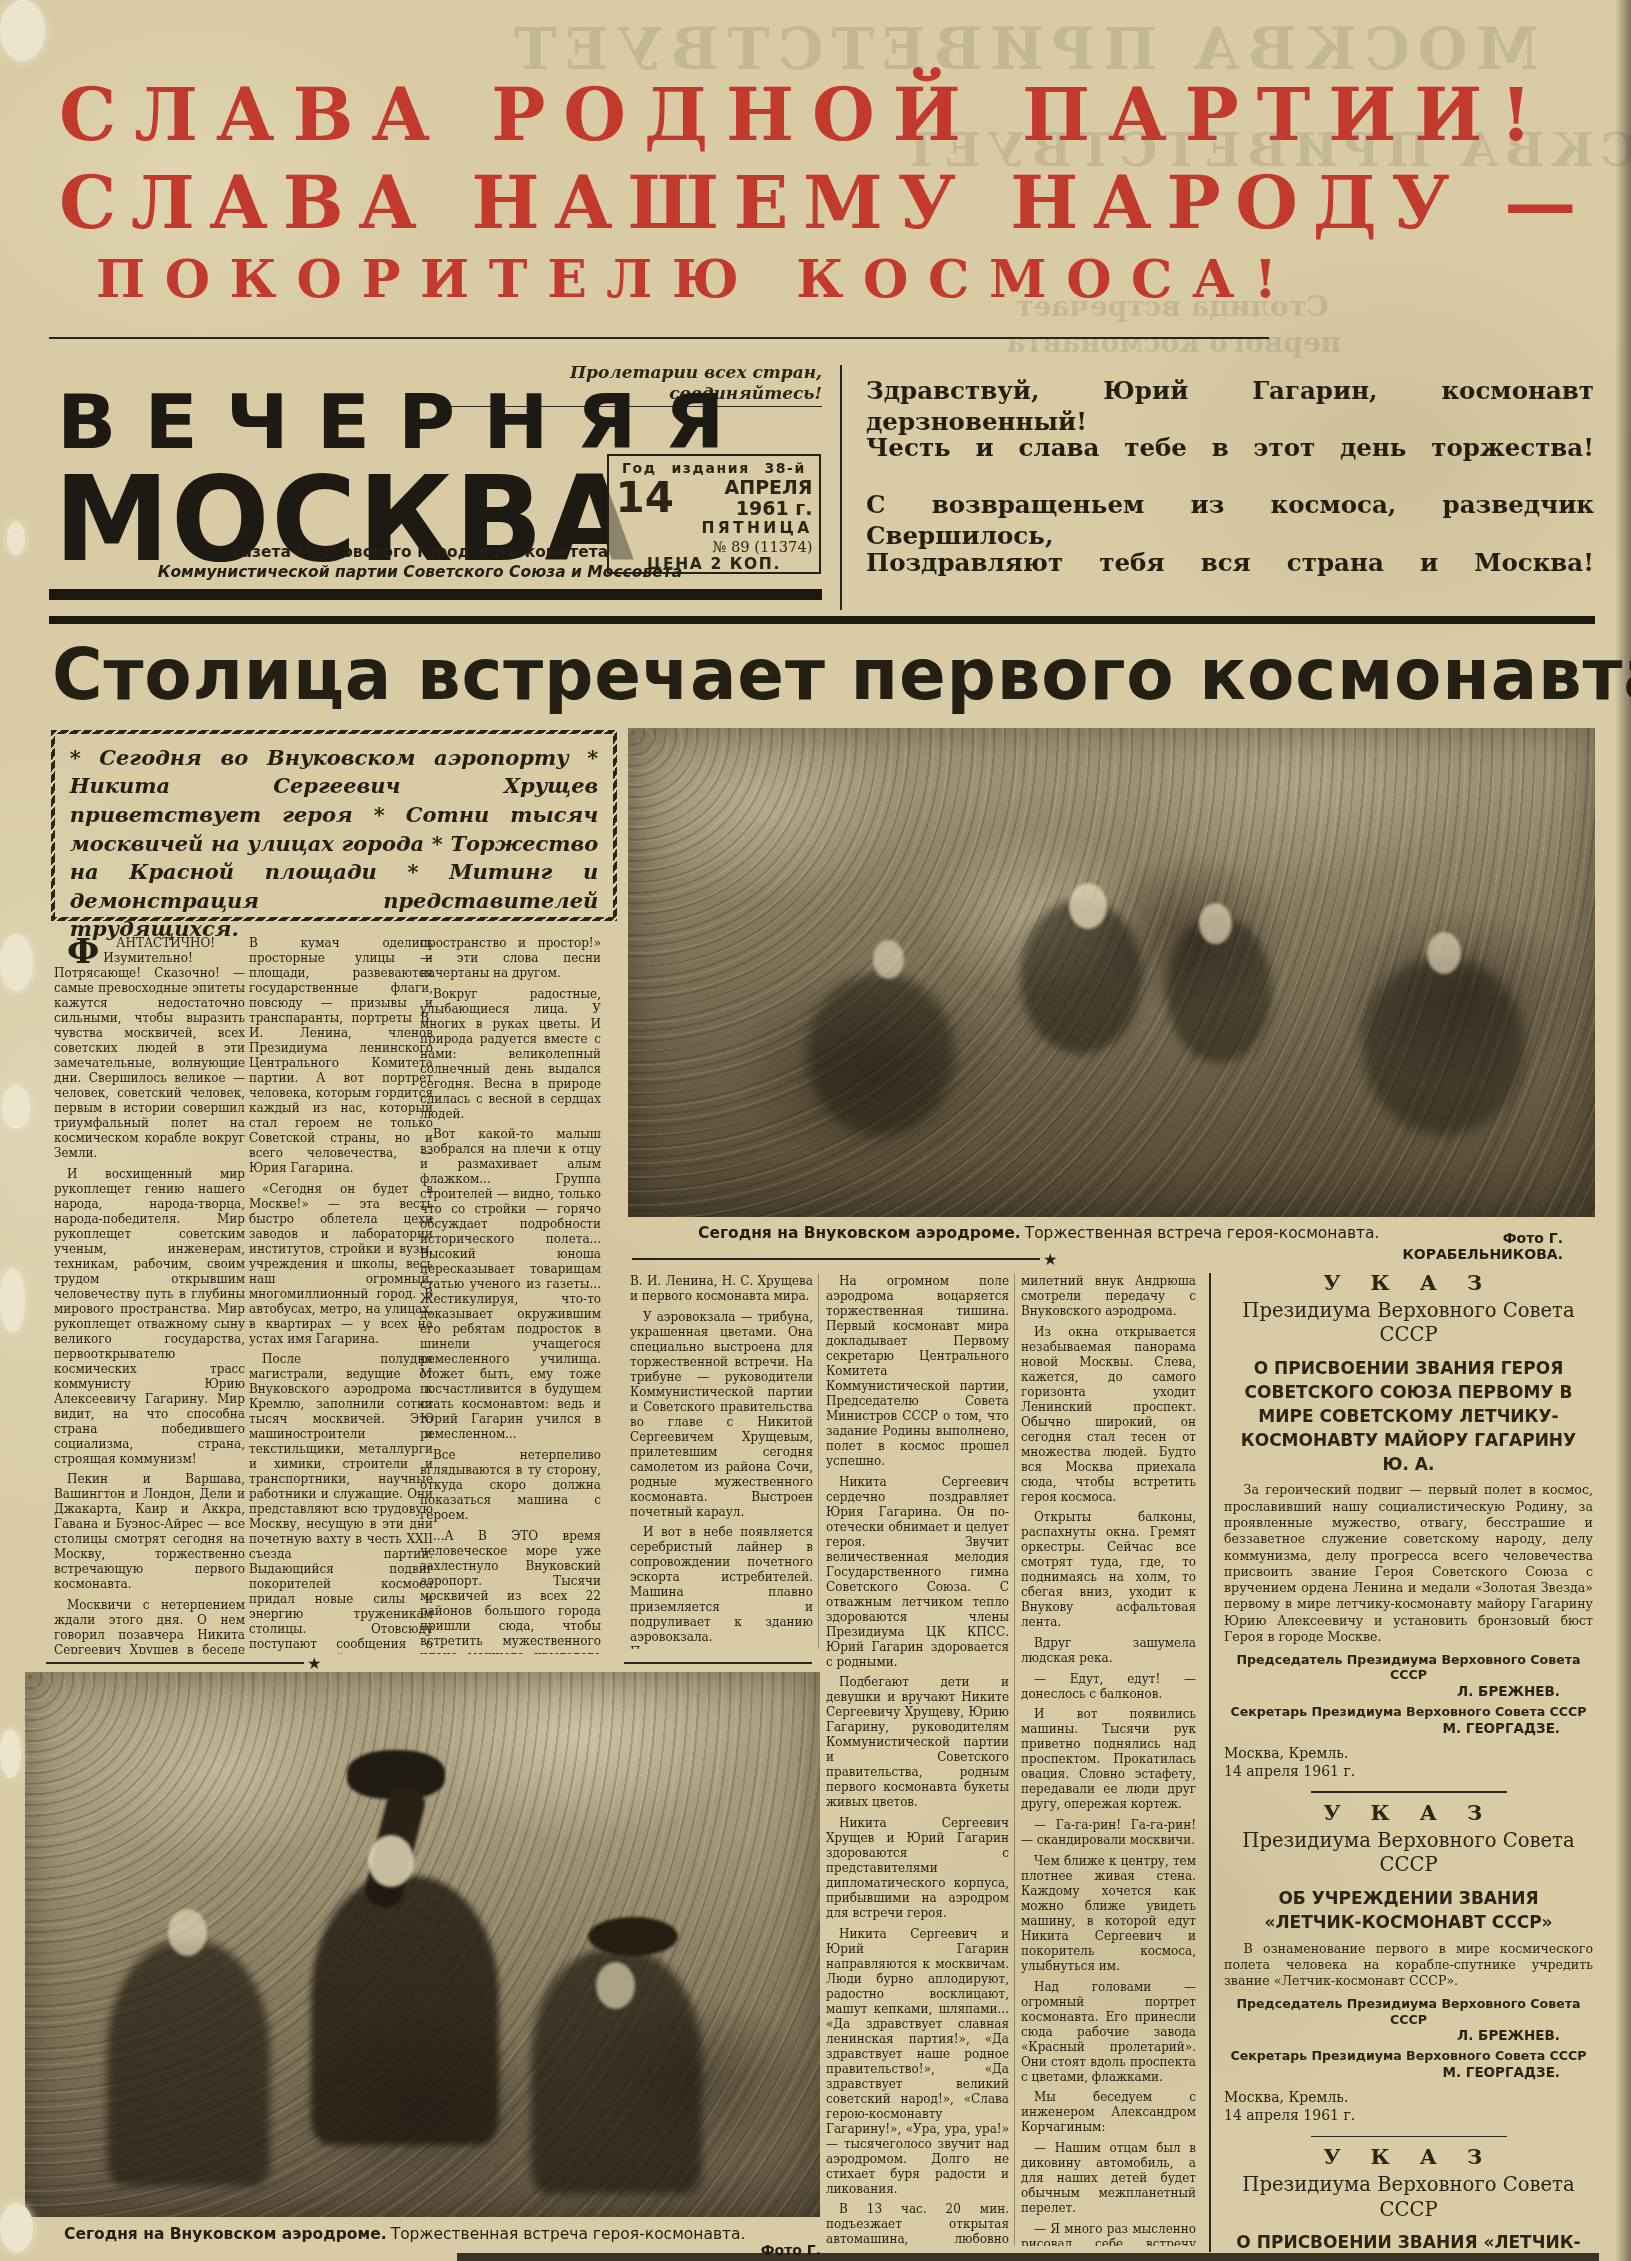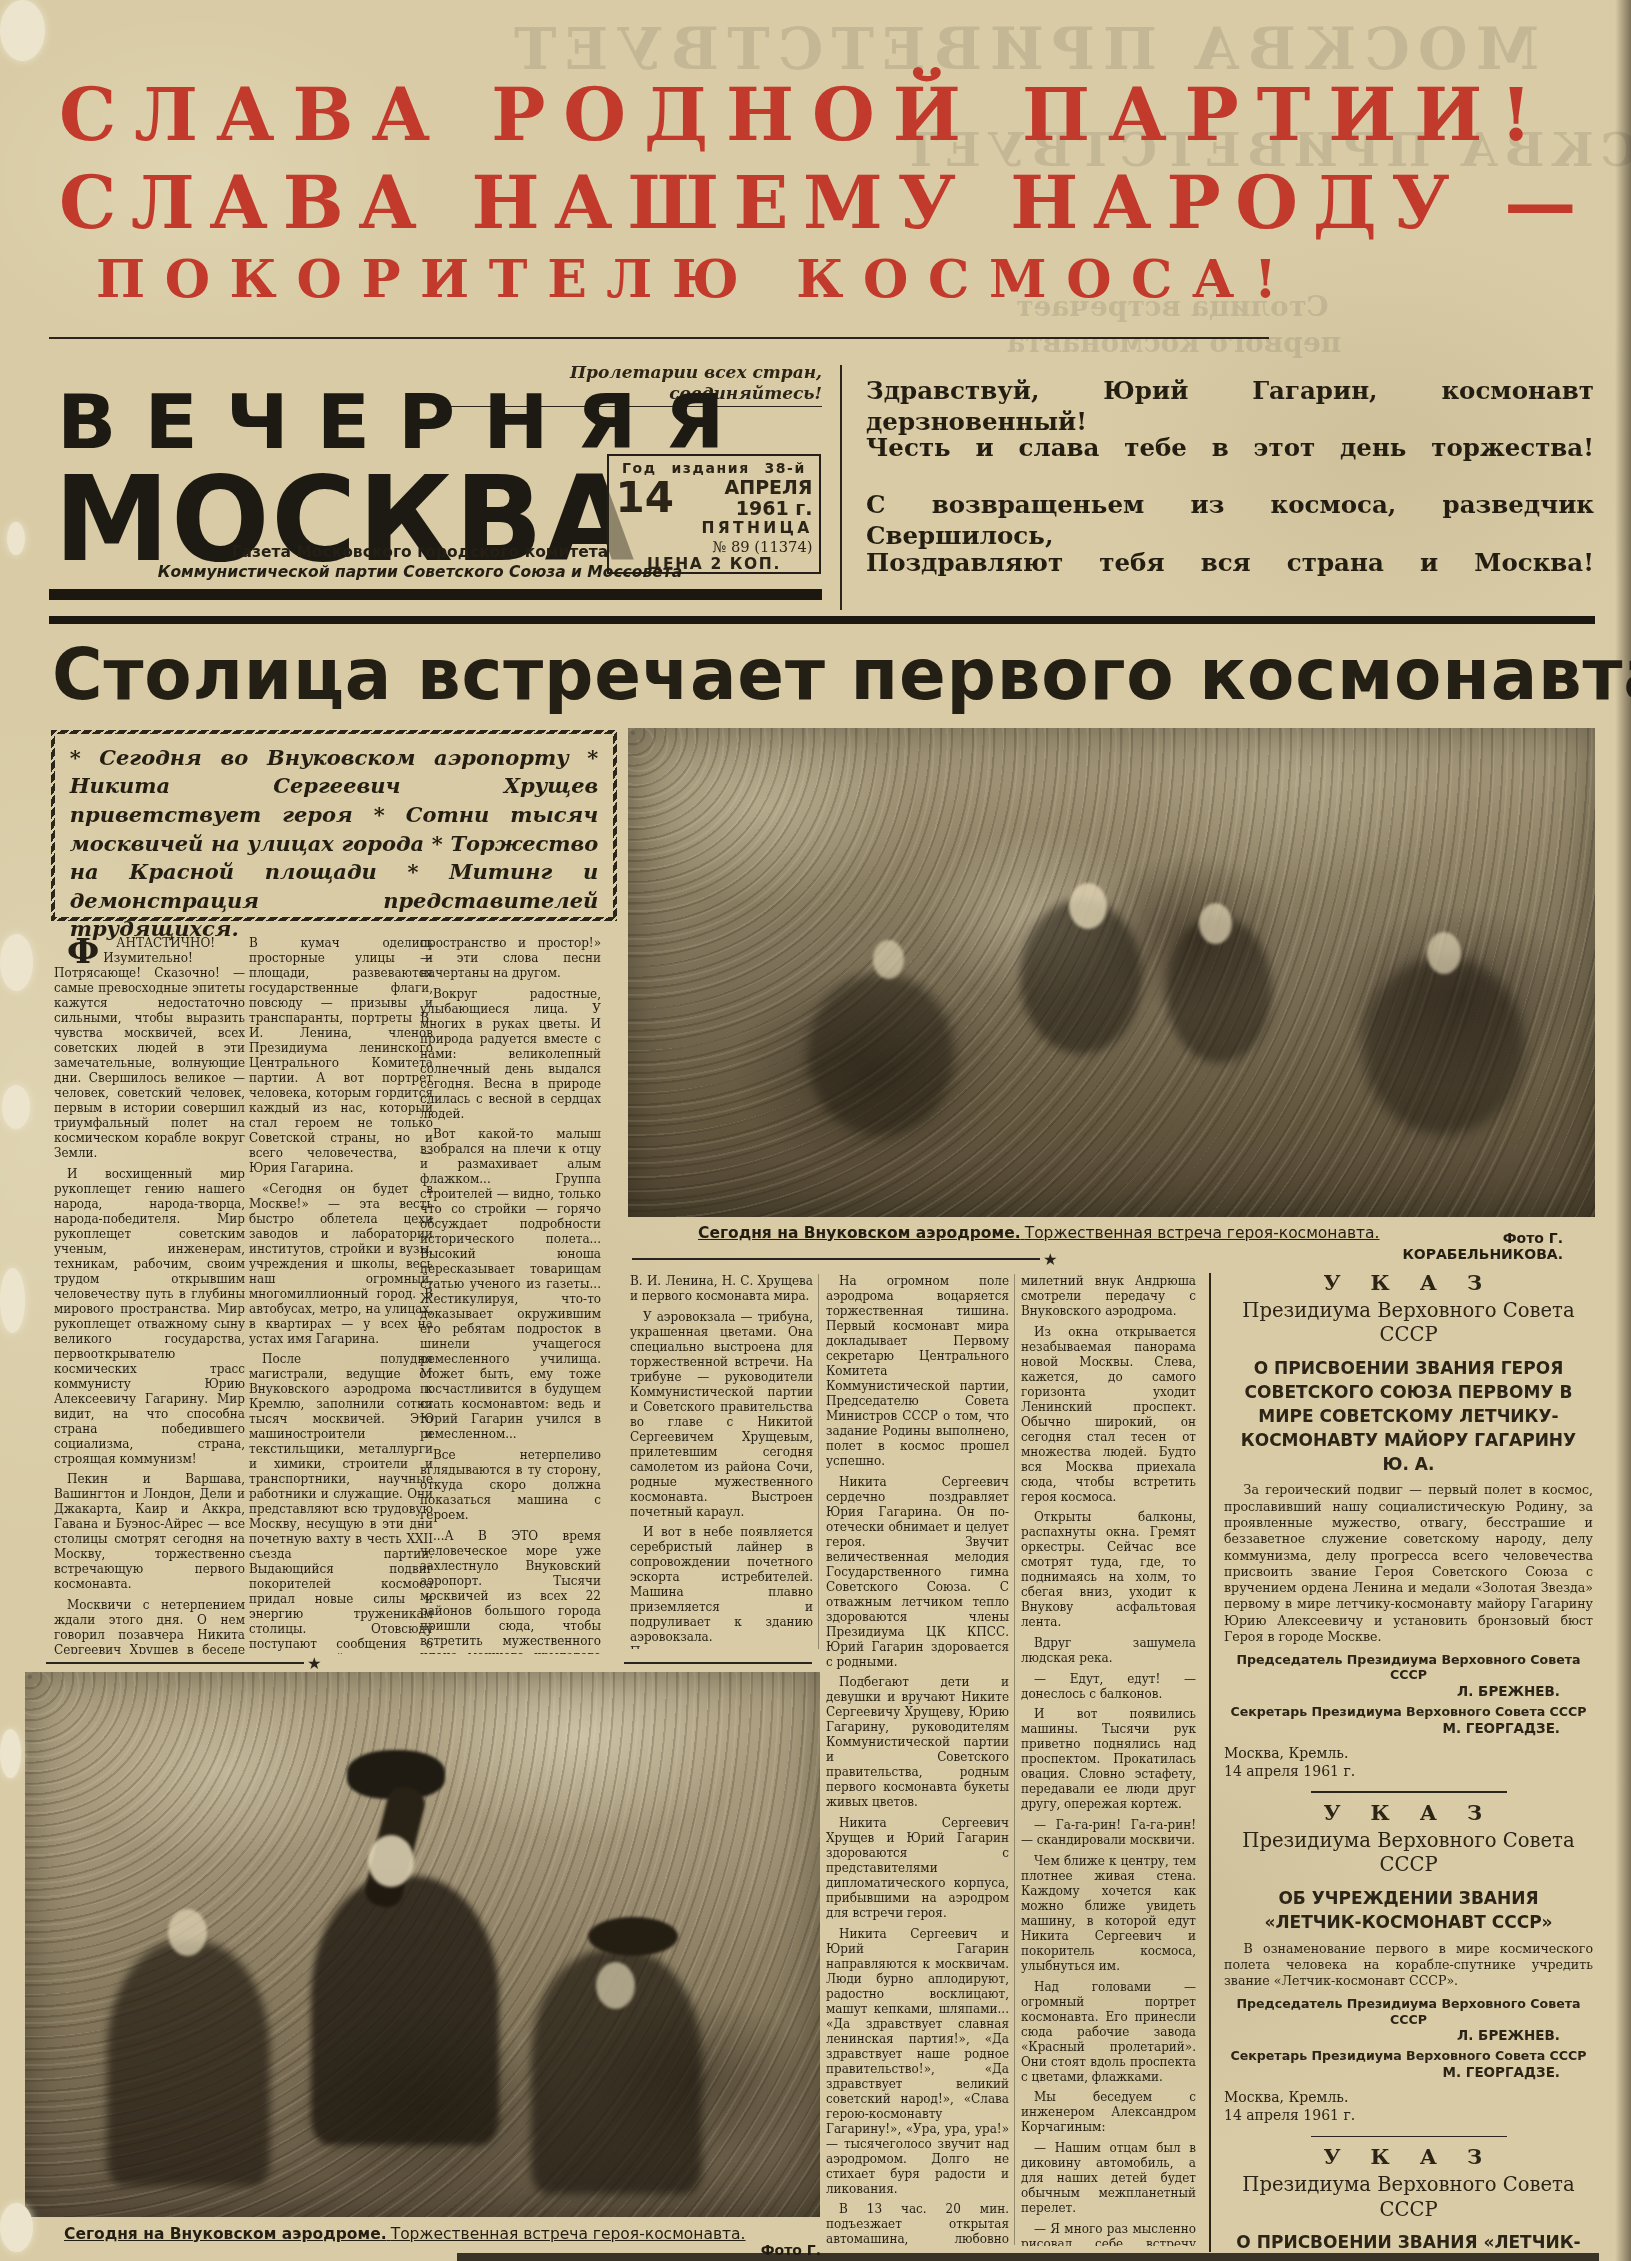--- a/index.html
+++ b/index.html
@@ -48,21 +48,21 @@
   
   .col{position:absolute;font:12px/15px "DejaVu Serif",serif;text-align:justify;
        color:#241f15;overflow:hidden;}
   .col p{margin:0 0 5.7px 0;text-indent:13px;}
   .col p.ni{text-indent:0;}
   .dc::first-letter{float:left;font-weight:bold;font-size:34px;line-height:27px;padding:2.4px 4.1px 0 0;}
   .rule{position:absolute;background:#2a251c;height:2.4px;}
   .star{position:absolute;font-family:"DejaVu Sans",sans-serif;font-size:16.3px;color:#2a251c;}
   .colrule{position:absolute;width:0.8px;background:rgba(43,37,26,.4);}
   
-  .cap{position:absolute;color:#241e12;white-space:nowrap;text-decoration:underline;}
+  .cap{position:absolute;color:#241e12;white-space:nowrap;}
   .cap .b{font:bold 15.5px "DejaVu Sans",sans-serif;}
   .cap .r{font:15.5px "DejaVu Sans",sans-serif;}
   .credit{position:absolute;font:bold 14px "DejaVu Sans",sans-serif;color:#241e12;text-align:right;}
   
   .decrees{position:absolute;left:1224px;top:1266px;width:369px;height:987px;overflow:hidden;}
   .d-title{font:bold 21px/24.5px "DejaVu Serif",serif;text-align:center;letter-spacing:11.4px;margin-top:4.9px;}
   .d-org{font:19.6px/24.5px "DejaVu Serif",serif;text-align:center;margin-top:3.3px;}
   .d-head{font:bold 17px/24px "DejaVu Sans",sans-serif;text-align:center;margin:8.2px 4.9px 6.5px 4.9px;}
   .d-body{font:12.6px/16.3px "DejaVu Serif",serif;text-align:justify;text-indent:19.6px;margin:0 0 6.5px 0;}
   .d-role{font:bold 12.6px/15.5px "DejaVu Sans",sans-serif;text-align:center;margin-top:4.9px;}

